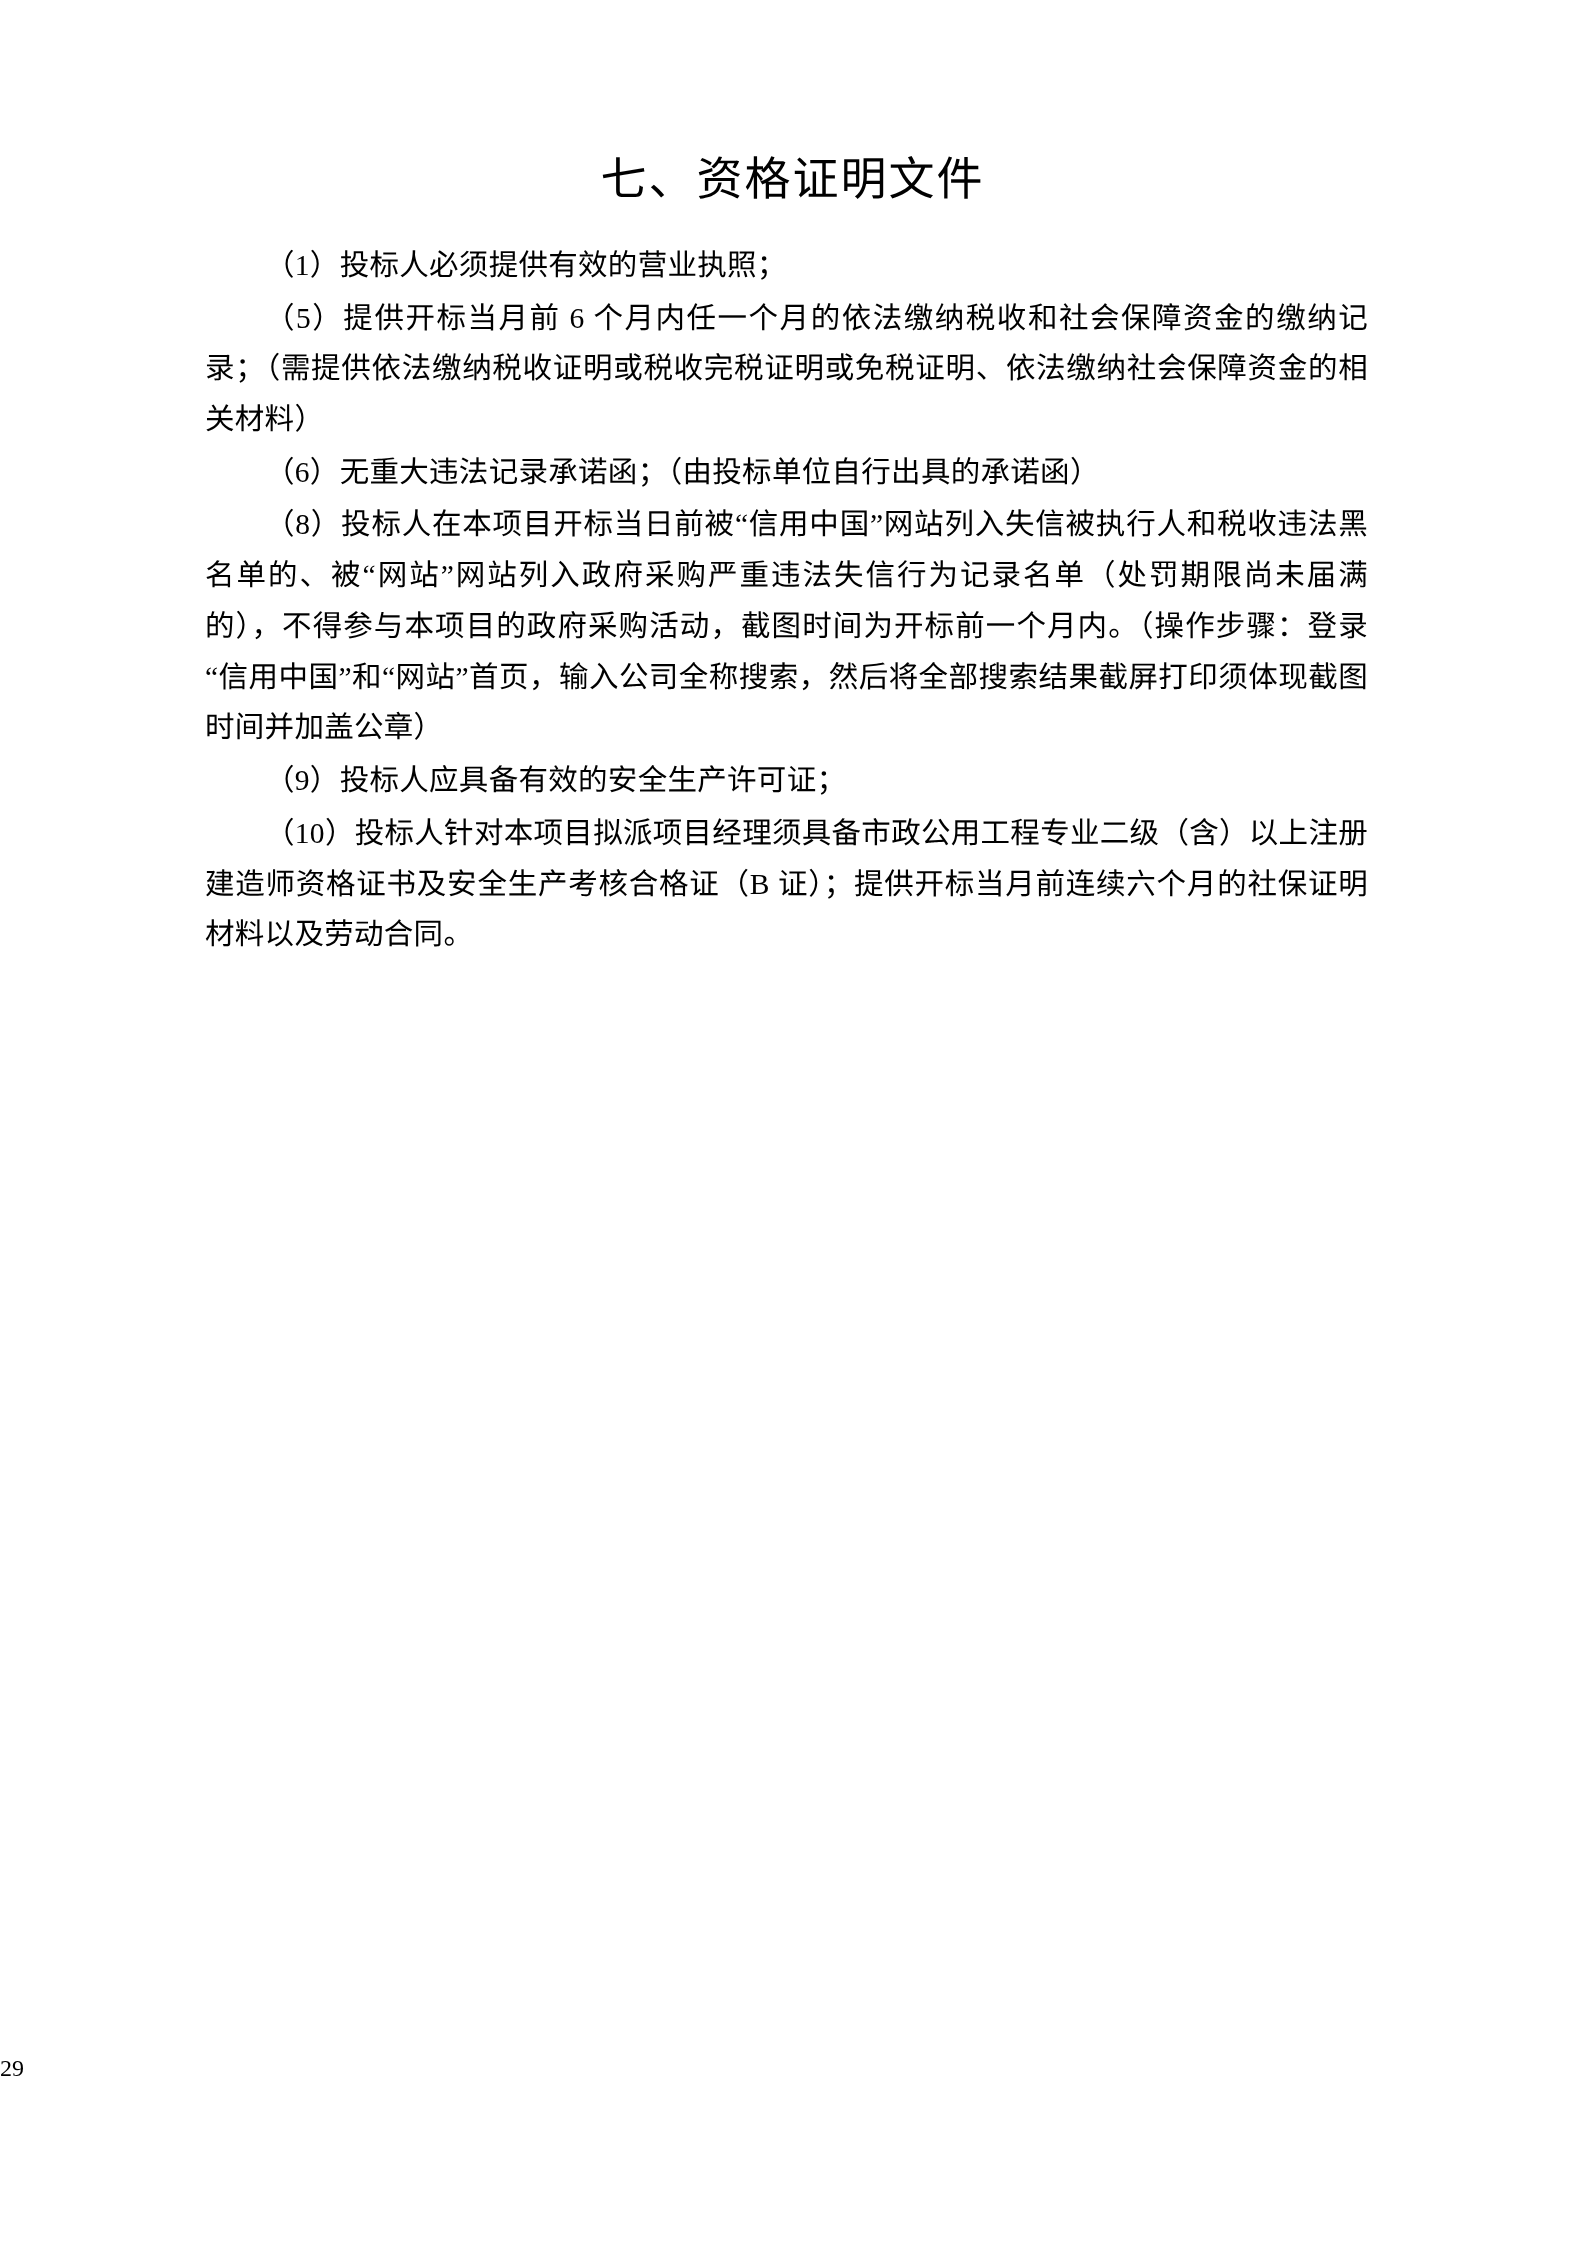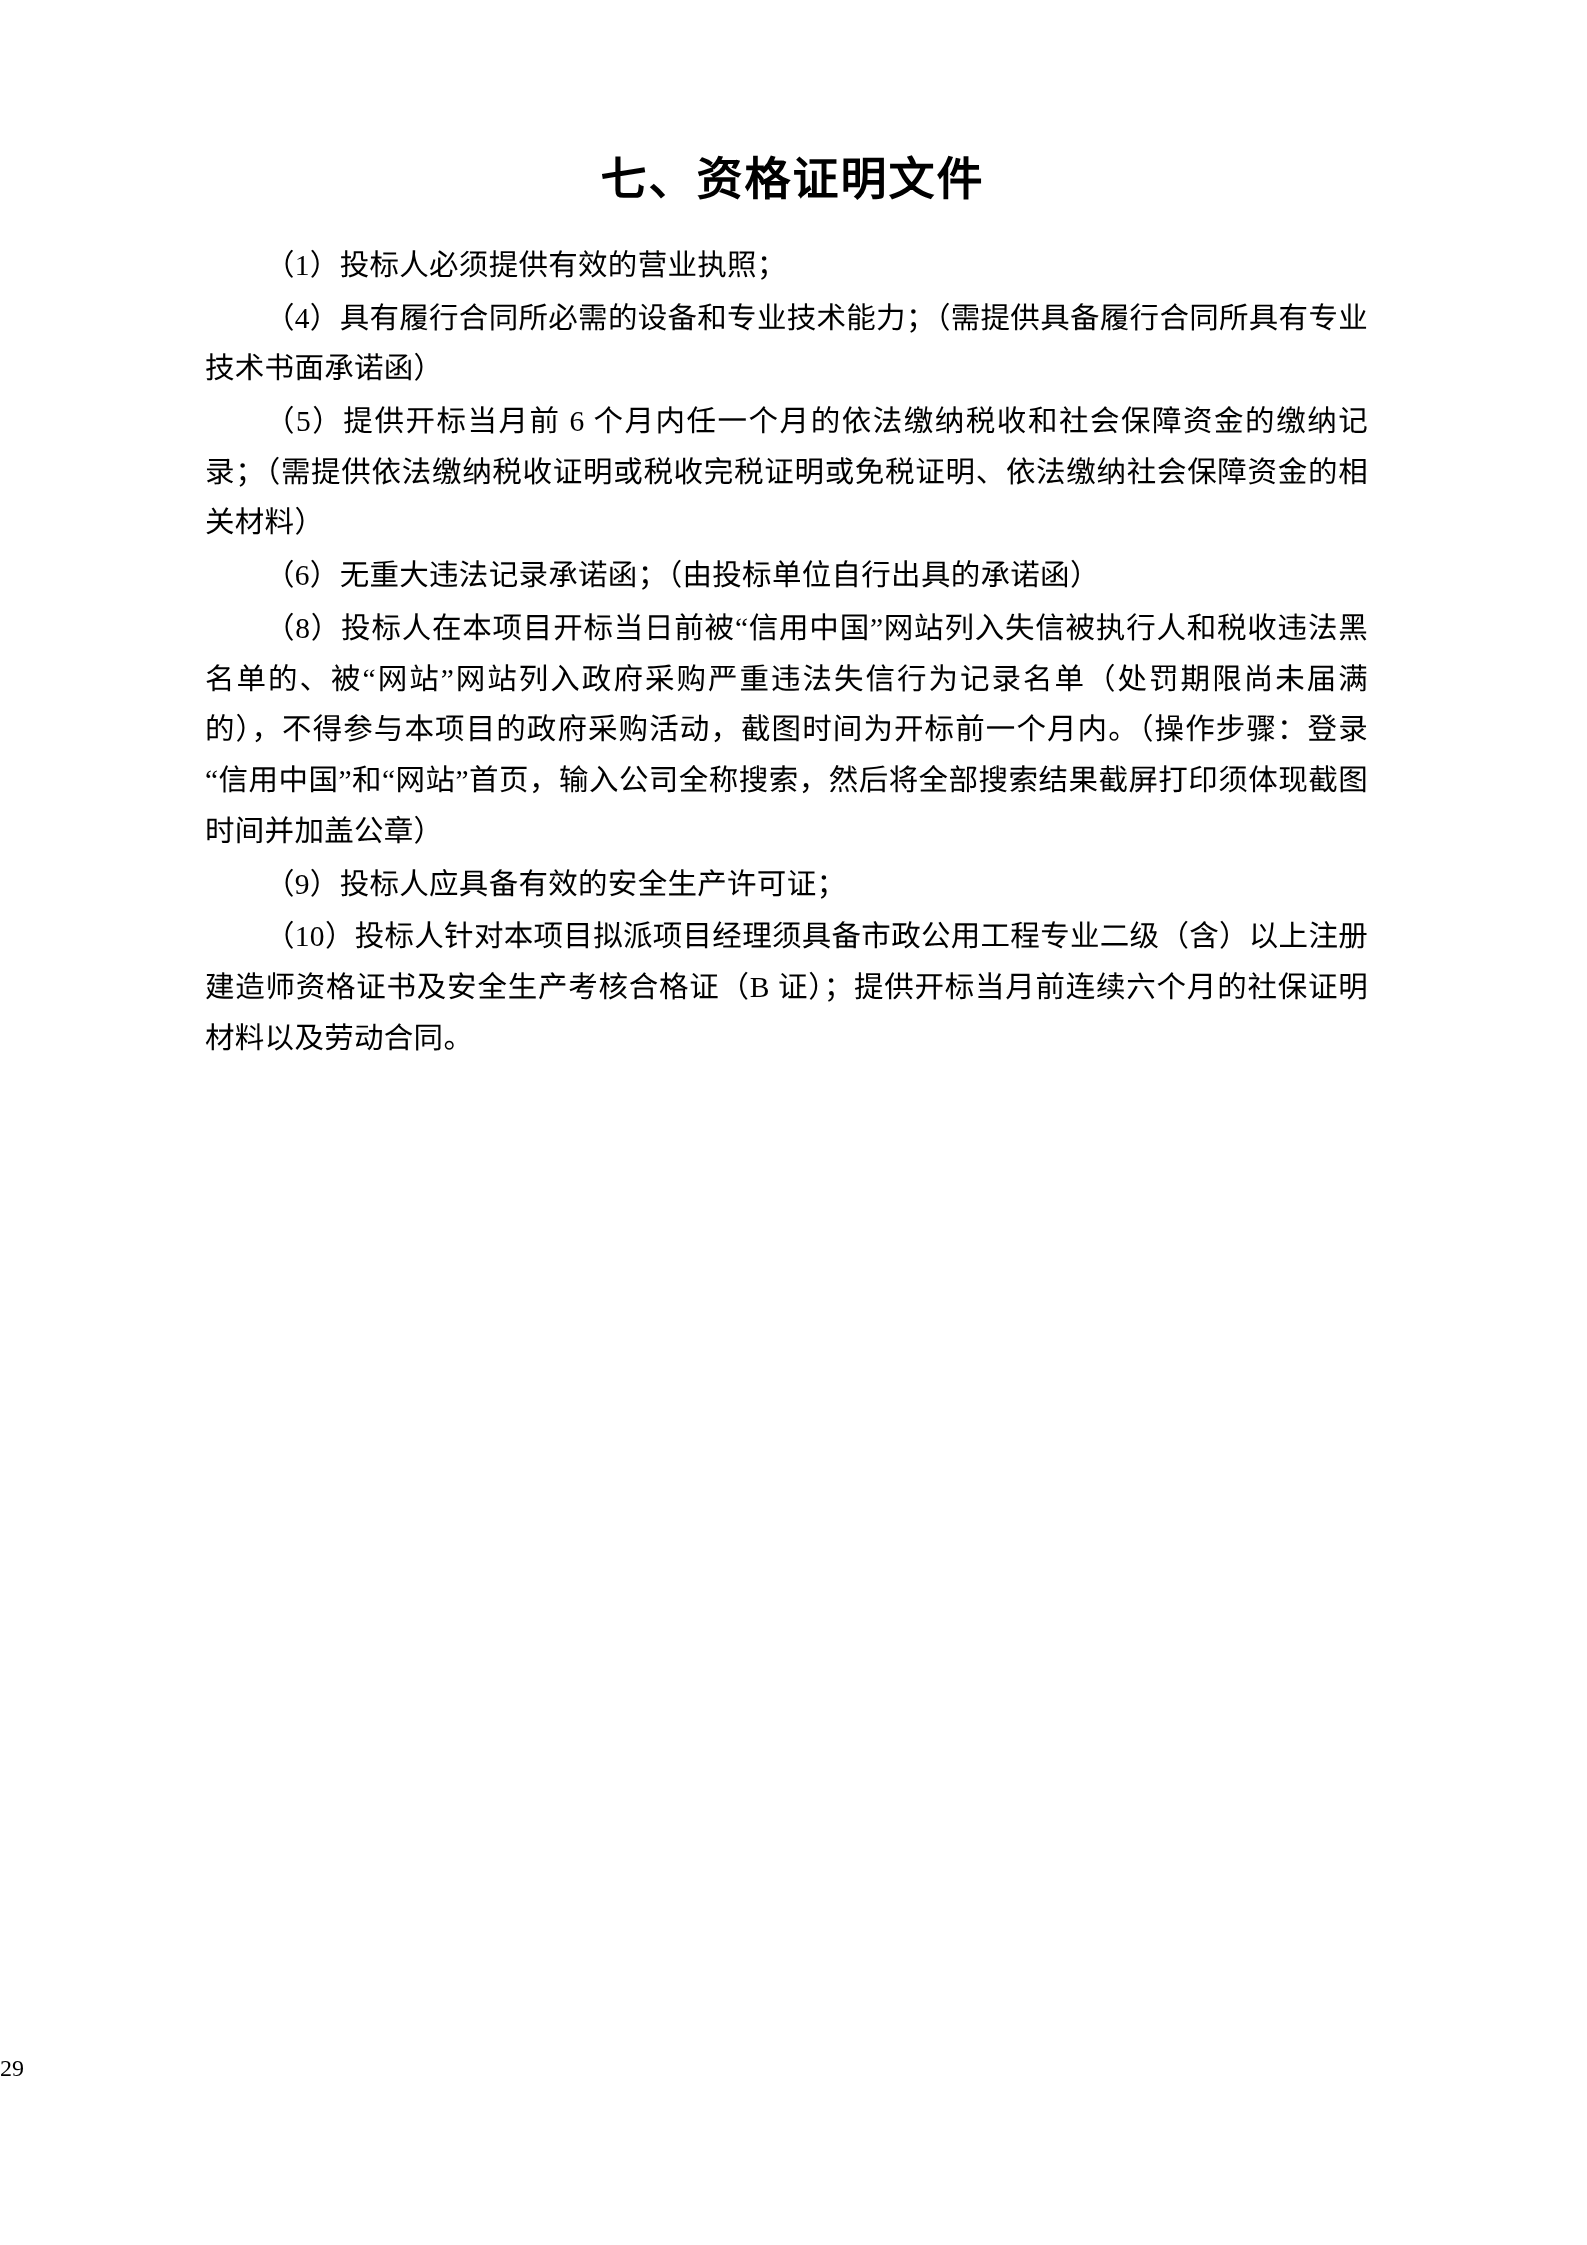--- a/index.html
+++ b/index.html
@@ -25,21 +25,21 @@
   }
   .content {
     position: absolute;
     left: 205px;
     top: 150px;
     width: 1175px;
   }
   .doc-title {
     text-align: center;
     font-size: 46px;
-    font-weight: bold;
+    font-weight: normal;
     letter-spacing: 2px;
     margin: 0 0 30px 0;
     line-height: 1.3;
     font-family: "Liberation Serif", "DejaVu Serif", serif;
   }
   .para {
     font-size: 29.5px;
     line-height: 1.72;
     text-align: justify;
     text-justify: inter-ideograph;
@@ -57,21 +57,20 @@
   }
 </style>
 </head>
 <body>
 
 <div class="page">
   <div class="content">
     <h1 class="doc-title">七、资格证明文件</h1>
 
     <p class="para">（1）投标人必须提供有效的营业执照；</p>
-    <p class="para">（4）具有履行合同所必需的设备和专业技术能力；（需提供具备履行合同所具有专业技术书面承诺函）</p>
     <p class="para">（5）提供开标当月前 6 个月内任一个月的依法缴纳税收和社会保障资金的缴纳记录；（需提供依法缴纳税收证明或税收完税证明或免税证明、依法缴纳社会保障资金的相关材料）</p>
     <p class="para">（6）无重大违法记录承诺函；（由投标单位自行出具的承诺函）</p>
     <p class="para">（8）投标人在本项目开标当日前被“信用中国”网站列入失信被执行人和税收违法黑名单的、被“网站”网站列入政府采购严重违法失信行为记录名单（处罚期限尚未届满的），不得参与本项目的政府采购活动，截图时间为开标前一个月内。（操作步骤：登录“信用中国”和“网站”首页，输入公司全称搜索，然后将全部搜索结果截屏打印须体现截图时间并加盖公章）</p>
     <p class="para">（9）投标人应具备有效的安全生产许可证；</p>
     <p class="para">（10）投标人针对本项目拟派项目经理须具备市政公用工程专业二级（含）以上注册建造师资格证书及安全生产考核合格证（B 证）；提供开标当月前连续六个月的社保证明材料以及劳动合同。</p>
   </div>
 
   <div class="page-number">29</div>
 </div>
 

